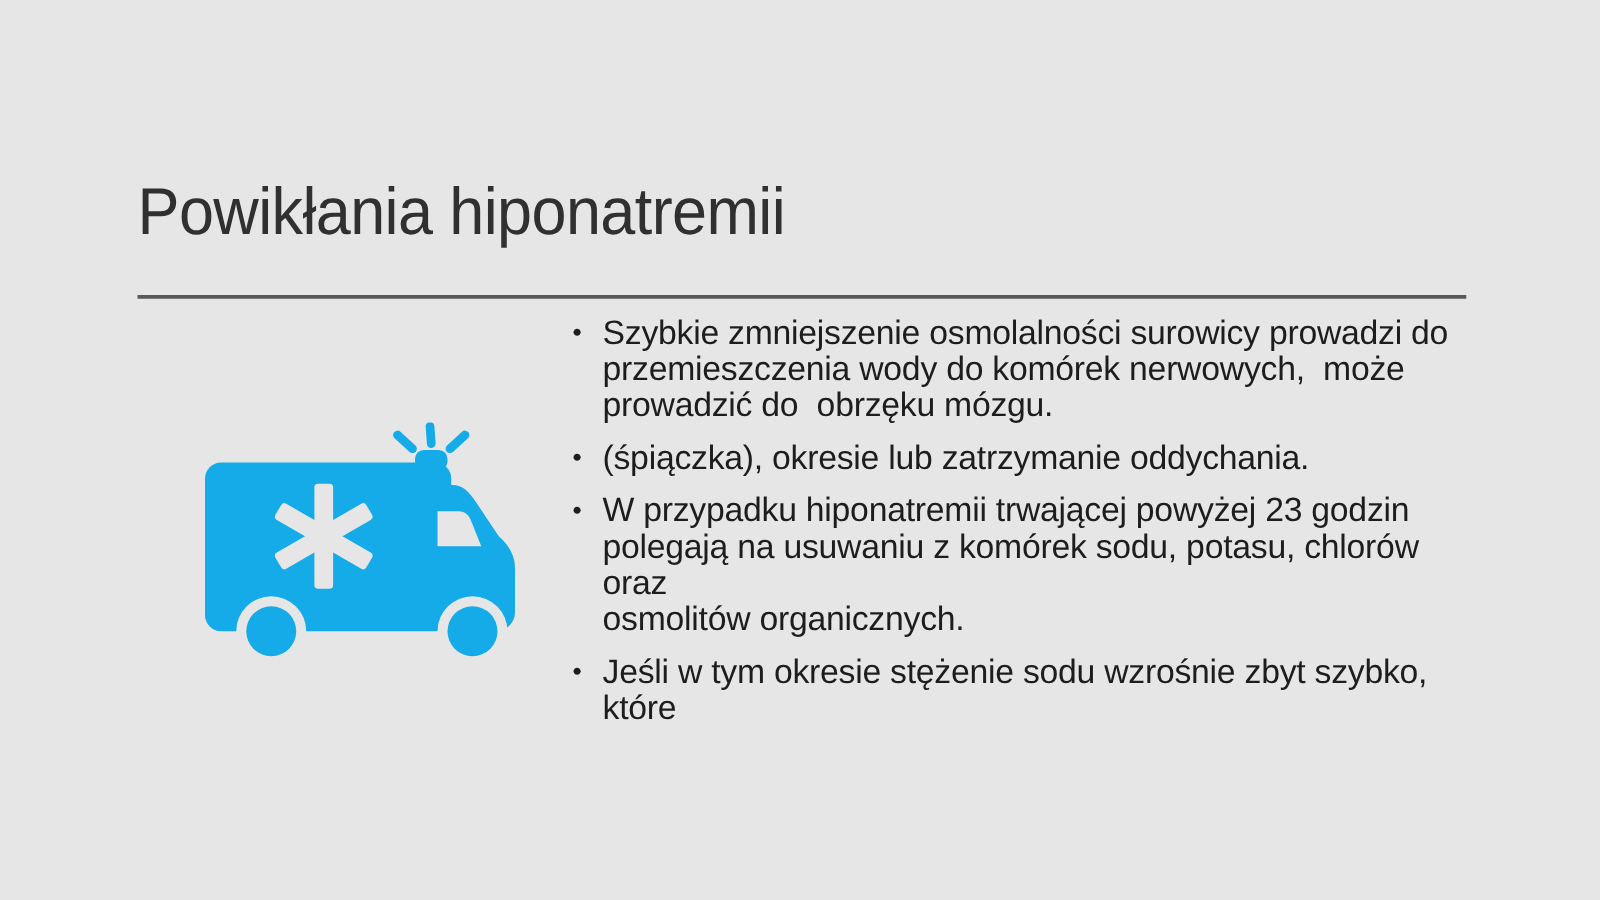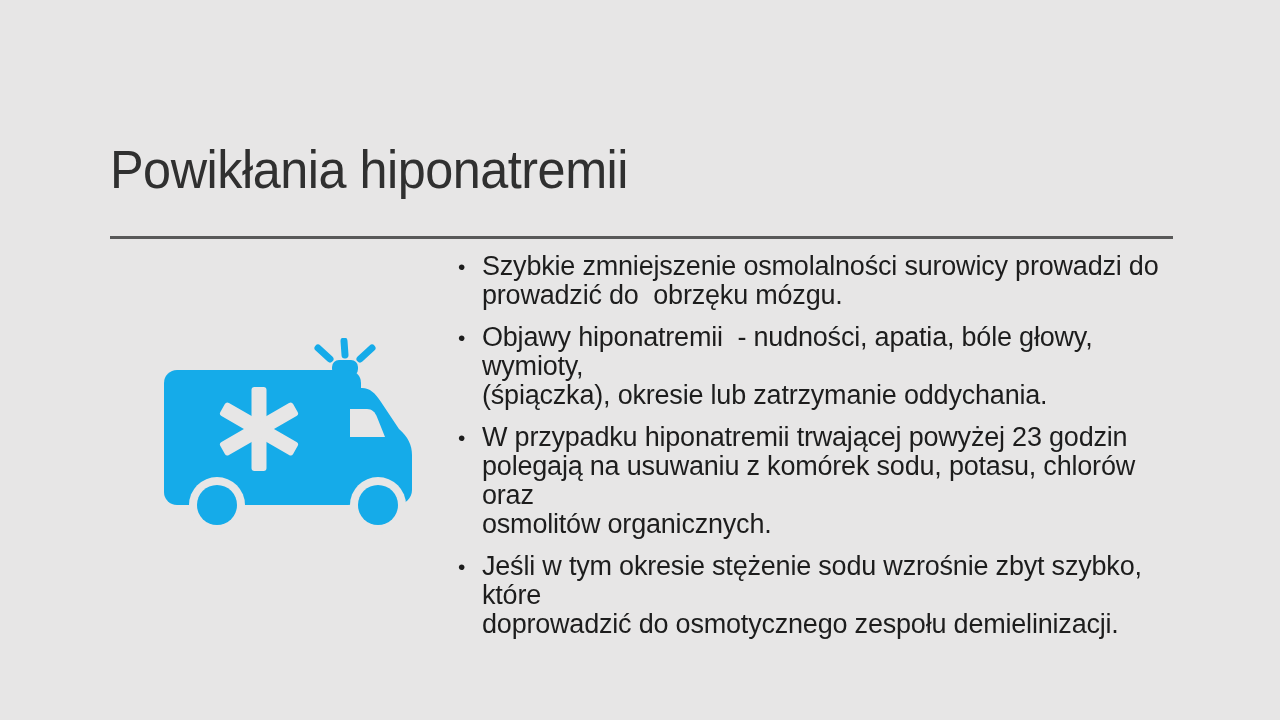--- a/index.html
+++ b/index.html
@@ -111,29 +111,29 @@
       <circle cx="61" cy="167" r="28" fill="var(--background)"></circle>
       <circle cx="61" cy="167" r="20" fill="var(--accent-blue)"></circle>
       <circle cx="222" cy="167" r="28" fill="var(--background)"></circle>
       <circle cx="222" cy="167" r="20" fill="var(--accent-blue)"></circle>
     </svg>
   </div>
 
   <div class="bullets">
       <div class="bullet-item">
         <span class="marker">•</span>
-        <div class="bullet-text"><div>Szybkie zmniejszenie osmolalności surowicy prowadzi do</div><div>prowadzić do  obrzęku mózgu.</div></div>
+        <div class="bullet-text"><div>Szybkie zmniejszenie osmolalności surowicy prowadzi do</div><div>przemieszczenia wody do komórek nerwowych,  może</div><div>prowadzić do  obrzęku mózgu.</div></div>
       </div>
       <div class="bullet-item">
         <span class="marker">•</span>
-        <div class="bullet-text"><div>Objawy hiponatremii  - nudności, apatia, bóle głowy, wymioty,</div><div>(śpiączka), okresie lub zatrzymanie oddychania.</div></div>
+        <div class="bullet-text"><div>(śpiączka), okresie lub zatrzymanie oddychania.</div></div>
       </div>
       <div class="bullet-item">
         <span class="marker">•</span>
         <div class="bullet-text"><div>W przypadku hiponatremii trwającej powyżej 23 godzin</div><div>polegają na usuwaniu z komórek sodu, potasu, chlorów oraz</div><div>osmolitów organicznych.</div></div>
       </div>
       <div class="bullet-item">
         <span class="marker">•</span>
-        <div class="bullet-text"><div>Jeśli w tym okresie stężenie sodu wzrośnie zbyt szybko, które</div><div>doprowadzić do osmotycznego zespołu demielinizacji.</div></div>
+        <div class="bullet-text"><div>Jeśli w tym okresie stężenie sodu wzrośnie zbyt szybko, które</div></div>
       </div>
     </div>
 
 </div>
 
 </body></html>

